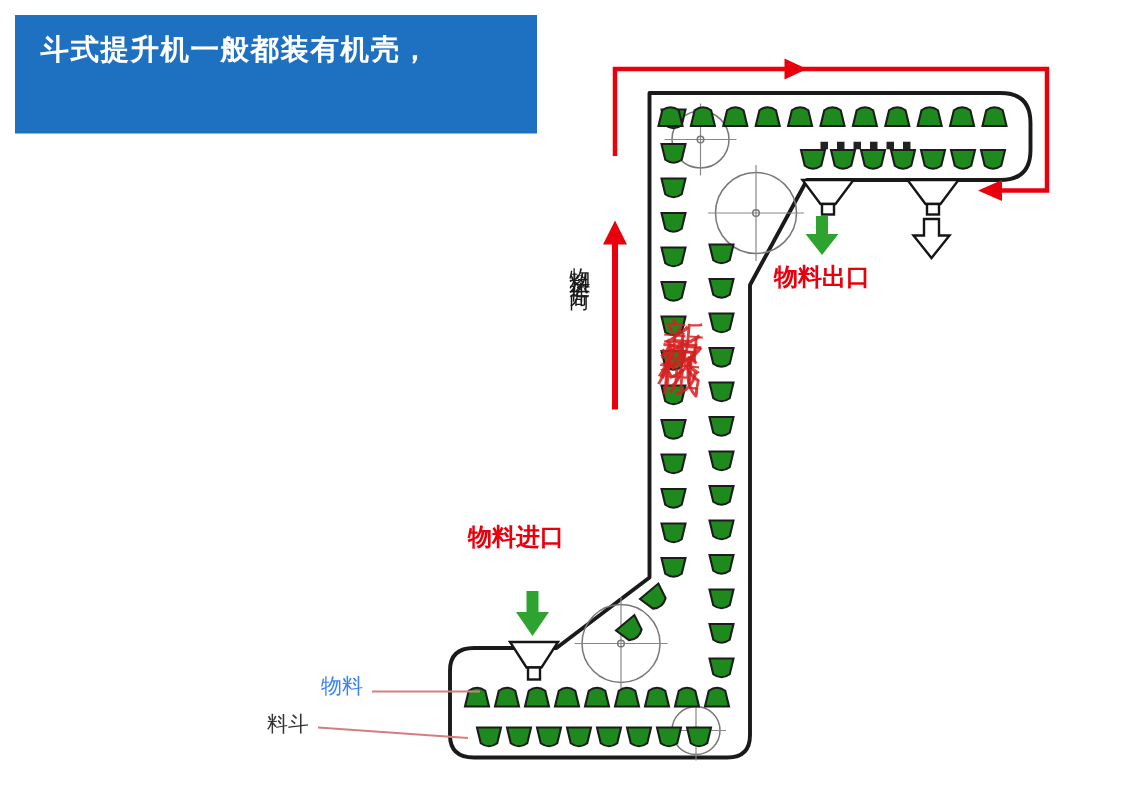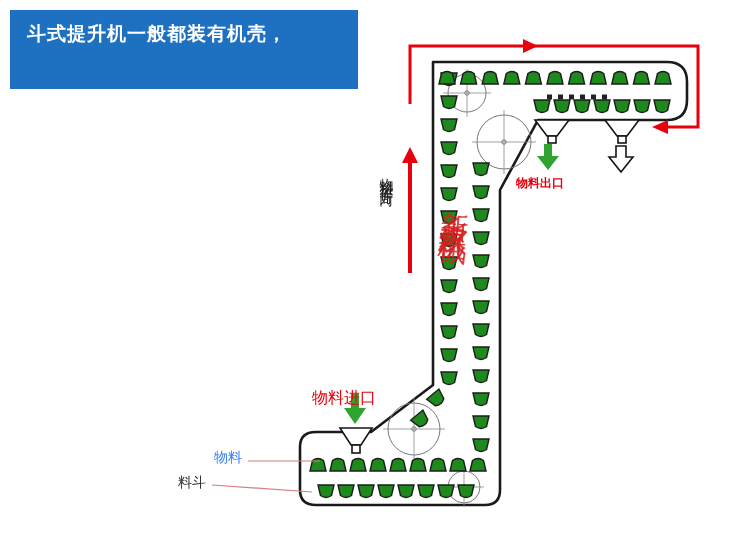--- a/index.html
+++ b/index.html
@@ -14,22 +14,22 @@
     background:var(--header-bg,#1e70c0);color:#ffffff;z-index:4;
     font-size:19px;font-weight:bold;line-height:33px;
     padding:7px 17px 0 17px;box-sizing:border-box;letter-spacing:1px;
   }
 
   .overlay{position:absolute;z-index:3;}
   .direction-label{
     left:378px;top:167px;writing-mode:vertical-rl;text-orientation:upright;
     font-size:14px;color:#1a1a1a;letter-spacing:3px;
   }
-  .outlet-label{left:516px;top:175px;color:var(--accent-red,#e8000d);font-weight:bold;font-size:12px;font-family:Liberation Serif, serif;}
-  .inlet-label{left:312px;top:388px;color:var(--accent-red,#e8000d);font-weight:normal;font-size:16px;}
+  .outlet-label{left:516px;top:175px;color:var(--accent-red,#e8000d);font-weight:bold;font-size:16px;font-family:Liberation Serif, serif;}
+  .inlet-label{left:312px;top:348px;color:var(--accent-red,#e8000d);font-weight:bold;font-size:16px;}
   .material-label{left:214px;top:449px;font-size:14px;color:#3b82f6;}
   .bucket-label{left:178px;top:474px;font-size:14px;color:#333;}
   .watermark{
     left:438px;top:188px;writing-mode:vertical-rl;text-orientation:upright;
     font-size:29px;color:rgba(213,32,32,0.85);letter-spacing:5px;
     transform:rotate(5deg);transform-origin:50% 0;
   }
 
   
   .shell{fill:#ffffff;stroke:#1a1a1a;stroke-width:2.6;stroke-linejoin:round;}

